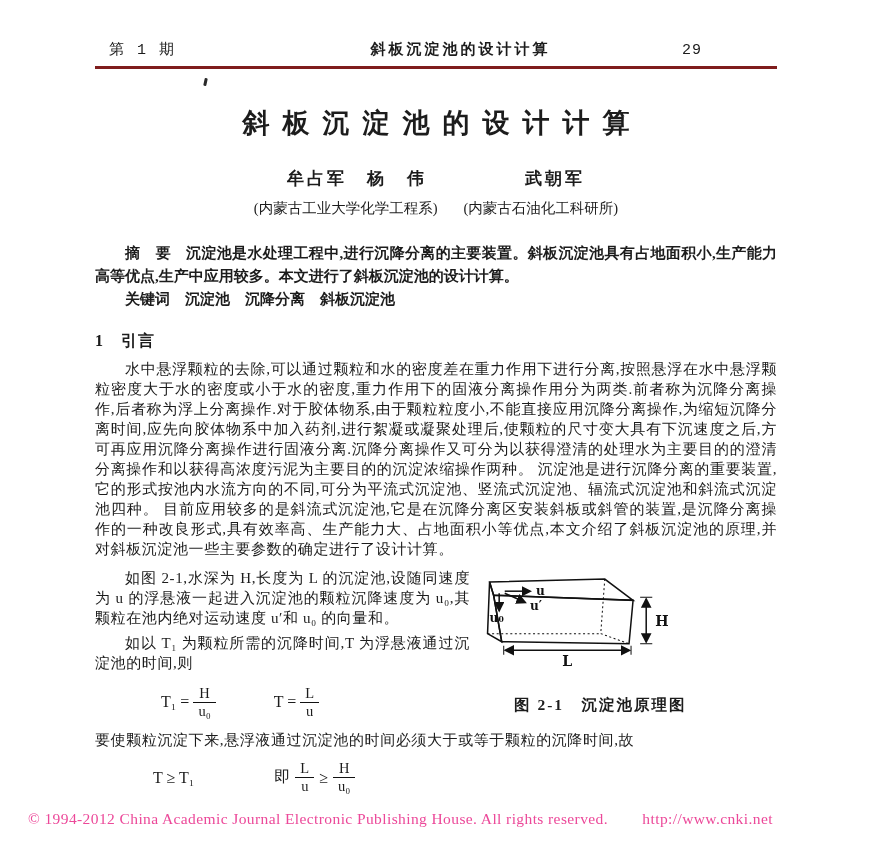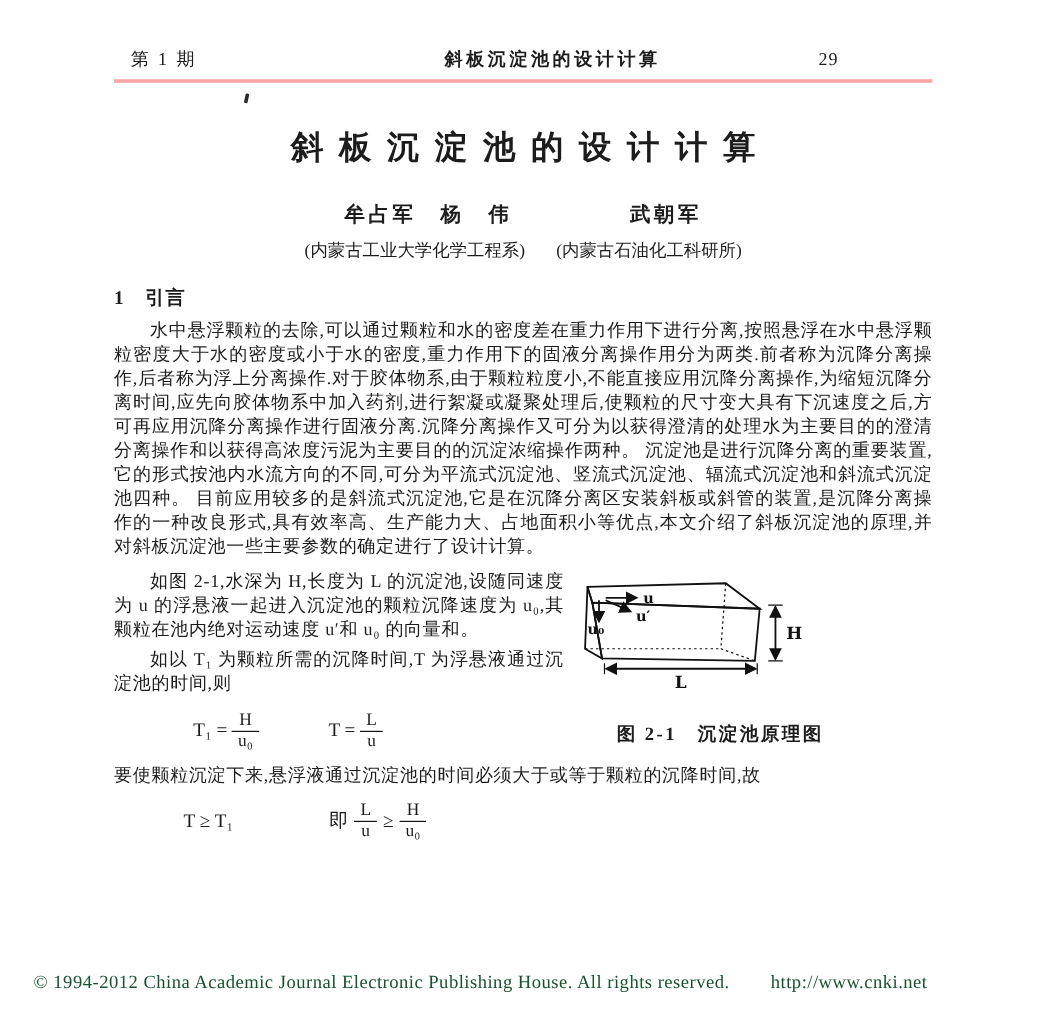--- a/index.html
+++ b/index.html
@@ -7,22 +7,23 @@
     width:870px;height:842px;position:relative;overflow:hidden;
     background:#ffffff;color:#1c1c1c;
     font-family:"Liberation Serif","DejaVu Serif",serif;
   }
   .content{position:absolute;left:95px;top:0;width:682px;}
 
   
   .journal-header{
     display:flex;align-items:flex-end;
     padding-top:40px;padding-bottom:7px;
-    border-bottom:3px solid #fca5a5;
+    border-bottom:3px solid #7f1d1d;
     font-size:15px;
+    font-family:Liberation Mono, monospace;
   }
   .journal-header .issue{width:130px;padding-left:14px;letter-spacing:2px;}
   .journal-header .running-title{flex:1;text-align:center;font-weight:bold;letter-spacing:3px;}
   .journal-header .pageno{width:95px;letter-spacing:1px;}
 
   
   .paper-title{
     margin-top:36px;text-align:center;
     font-size:27px;font-weight:bold;letter-spacing:13px;
     text-indent:13px; 
@@ -80,21 +81,21 @@
 
   
   .scan-mark{
     position:absolute;left:204px;top:78px;width:3px;height:8px;
     background:#2a2a2a;transform:rotate(12deg);border-radius:1px;
   }
 
   
   .cnki-footer{
     position:absolute;left:28px;bottom:14px;width:820px;
-    color:#14532d;font-size:15.5px;letter-spacing:0.4px;
+    color:#ec4899;font-size:15.5px;letter-spacing:0.4px;
     font-family:"Liberation Serif","DejaVu Serif",serif;
   }
   .cnki-footer .url{margin-left:30px;}
 </style>
 </head>
 <body>
 
 <div class="scan-mark"></div>
 
 <div class="content">
@@ -110,20 +111,24 @@
   <div class="authors-row">
     <span>牟占军　杨　伟</span>
     <span>武朝军</span>
   </div>
 
   <div class="affil-row">
     <span>(内蒙古工业大学化学工程系)</span>
     <span>(内蒙古石油化工科研所)</span>
   </div>
 
+  <div class="abstract">
+    <p><span class="lbl">摘　要</span><span>沉淀池是水处理工程中,进行沉降分离的主要装置。斜板沉淀池具有占地面积小,生产能力高等优点,生产中应用较多。本文进行了斜板沉淀池的设计计算。</span></p>
+    <p class="keywords"><span class="lbl">关键词</span><span>沉淀池　沉降分离　斜板沉淀池</span></p>
+  </div>
 
   <div class="sec-heading">1　引言</div>
   <p class="body-par">水中悬浮颗粒的去除,可以通过颗粒和水的密度差在重力作用下进行分离,按照悬浮在水中悬浮颗粒密度大于水的密度或小于水的密度,重力作用下的固液分离操作用分为两类.前者称为沉降分离操作,后者称为浮上分离操作.对于胶体物系,由于颗粒粒度小,不能直接应用沉降分离操作,为缩短沉降分离时间,应先向胶体物系中加入药剂,进行絮凝或凝聚处理后,使颗粒的尺寸变大具有下沉速度之后,方可再应用沉降分离操作进行固液分离.沉降分离操作又可分为以获得澄清的处理水为主要目的的澄清分离操作和以获得高浓度污泥为主要目的的沉淀浓缩操作两种。 沉淀池是进行沉降分离的重要装置,它的形式按池内水流方向的不同,可分为平流式沉淀池、竖流式沉淀池、辐流式沉淀池和斜流式沉淀池四种。 目前应用较多的是斜流式沉淀池,它是在沉降分离区安装斜板或斜管的装置,是沉降分离操作的一种改良形式,具有效率高、生产能力大、占地面积小等优点,本文介绍了斜板沉淀池的原理,并对斜板沉淀池一些主要参数的确定进行了设计计算。</p>
 
 
   <div class="twocol">
     <div class="col-left">
       <p class="body-par">如图 2-1,水深为 H,长度为 L 的沉淀池,设随同速度为 u 的浮悬液一起进入沉淀池的颗粒沉降速度为 u₀,其颗粒在池内绝对运动速度 u′和 u₀ 的向量和。</p>
       <p class="body-par">如以 T₁ 为颗粒所需的沉降时间,T 为浮悬液通过沉淀池的时间,则</p>
       <div class="formula-row">

